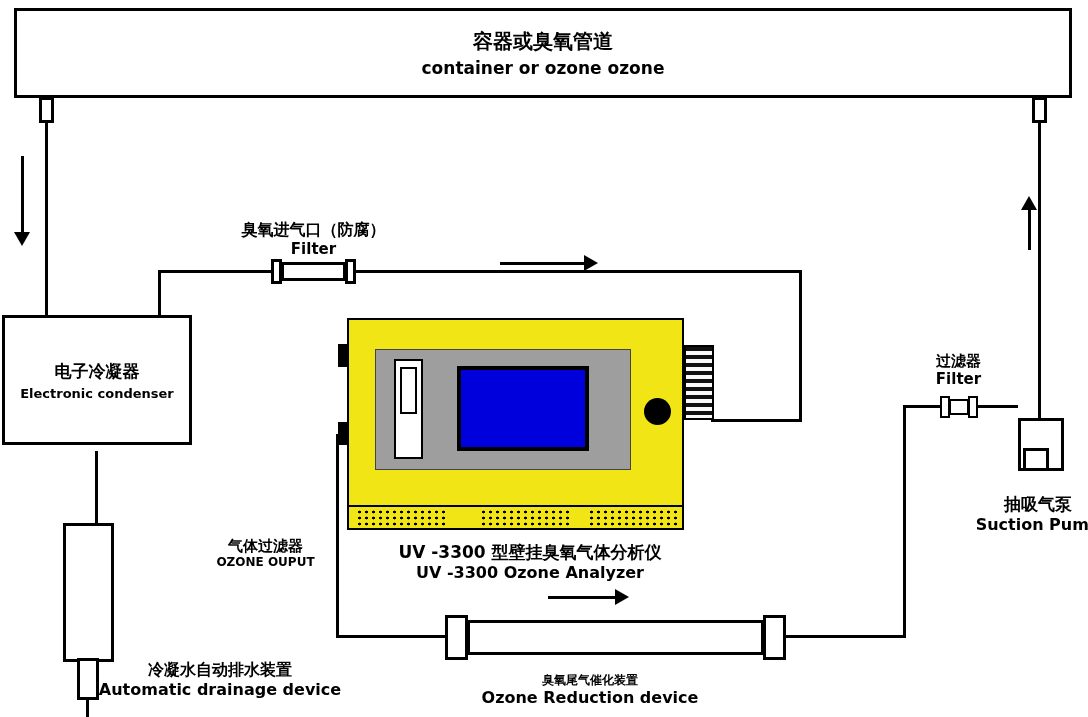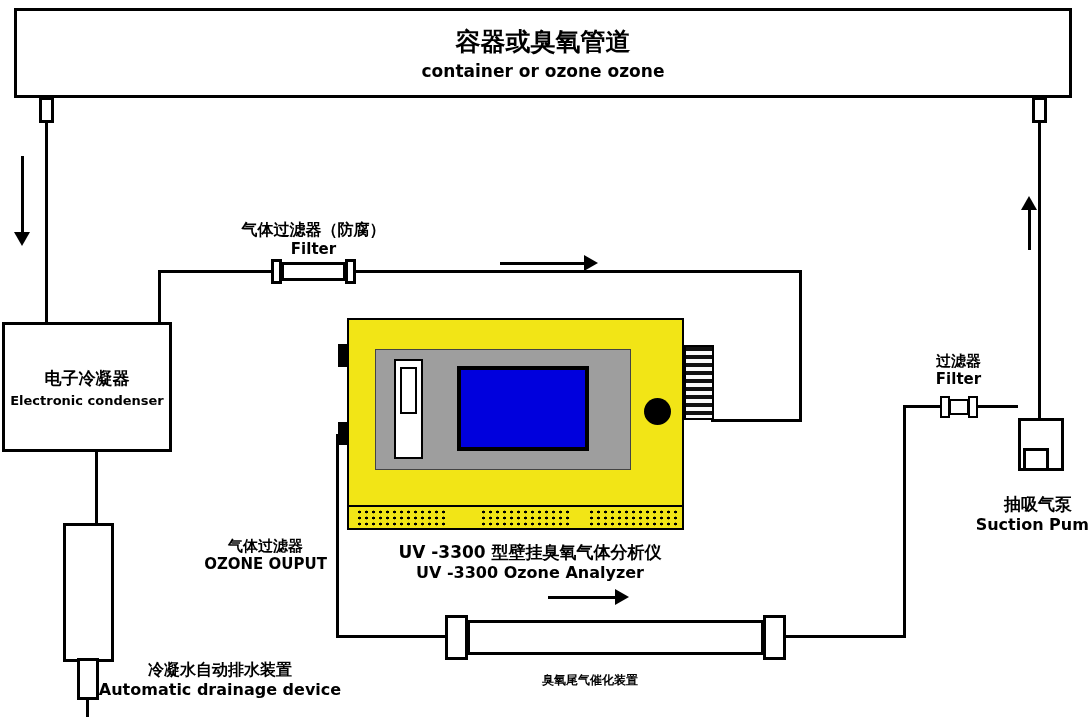--- a/index.html
+++ b/index.html
@@ -61,27 +61,27 @@
   <div class="hline" style="left:500px;top:262px;width:85px"></div>
   <div class="tri tri-right" style="left:584px;top:255px"></div>
 
   <div class="hline" style="left:548px;top:596px;width:68px"></div>
   <div class="tri tri-right" style="left:615px;top:589px"></div>
 
   <div class="vline" style="left:1028px;top:210px;height:40px"></div>
   <div class="tri tri-up" style="left:1021px;top:196px"></div>
 
   <div class="box flexcol" style="left:14px;top:8px;width:1058px;height:90px">
-    <div class="zh" style="font-size:25px">容器或臭氧管道</div>
+    <div class="zh" style="font-size:20px">容器或臭氧管道</div>
     <div class="en" style="font-size:17px">container or ozone ozone</div>
   </div>
   <div class="fitting" style="left:39px;top:97px;width:15px;height:26px"></div>
   <div class="fitting" style="left:1032px;top:97px;width:15px;height:26px"></div>
 
-  <div class="box flexcol" style="left:2px;top:322px;width:170px;height:130px">
+  <div class="box flexcol" style="left:2px;top:315px;width:190px;height:130px">
     <div class="zh" style="font-size:17px">电子冷凝器</div>
     <div class="en" style="font-size:13px">Electronic condenser</div>
   </div>
 
   <div class="fitting" style="left:271px;top:259px;width:11px;height:25px"></div>
   <div class="fitting" style="left:281px;top:262px;width:65px;height:19px"></div>
   <div class="fitting" style="left:345px;top:259px;width:11px;height:25px"></div>
 
   <div class="analyzer-body" style="left:347px;top:318px;width:337px;height:189px"></div>
   <div class="analyzer-vent" style="left:347px;top:505px;width:337px;height:25px"></div>
@@ -105,42 +105,43 @@
   <div class="fitting2" style="left:949px;top:399px;width:20px;height:16px"></div>
   <div class="fitting2" style="left:968px;top:396px;width:10px;height:22px"></div>
 
   <div class="box" style="left:1018px;top:418px;width:46px;height:53px"></div>
   <div class="fitting" style="left:1023px;top:448px;width:26px;height:23px"></div>
 
   <div class="box" style="left:63px;top:523px;width:51px;height:139px"></div>
   <div class="fitting" style="left:77px;top:658px;width:22px;height:42px"></div>
 
   <div class="label" style="left:226px;top:220px;width:175px">
-    <div class="zh" style="font-size:16px">气体过滤器（防腐）</div>
+    <div class="zh" style="font-size:16px">臭氧进气口（防腐）</div>
     <div class="en" style="font-size:15px">Filter</div>
   </div>
 
 
   <div class="label" style="left:198px;top:537px;width:135px">
     <div class="zh" style="font-size:15px">气体过滤器</div>
-    <div class="en" style="font-size:15px">OZONE OUPUT</div>
+    <div class="en" style="font-size:12px">OZONE OUPUT</div>
   </div>
 
   <div class="label" style="left:355px;top:542px;width:350px">
     <div class="zh" style="font-size:17px">UV -3300 型壁挂臭氧气体分析仪</div>
     <div class="en" style="font-size:16px">UV -3300 Ozone Analyzer</div>
   </div>
 
   <div class="label" style="left:95px;top:660px;width:250px">
     <div class="zh" style="font-size:16px">冷凝水自动排水装置</div>
     <div class="en" style="font-size:16px">Automatic drainage device</div>
   </div>
 
   <div class="label" style="left:430px;top:673px;width:320px">
     <div class="zh" style="font-size:12px">臭氧尾气催化装置</div>
+    <div class="en" style="font-size:16px">Ozone Reduction device</div>
   </div>
 
   <div class="label" style="left:916px;top:352px;width:85px">
     <div class="zh" style="font-size:15px">过滤器</div>
     <div class="en" style="font-size:15px">Filter</div>
   </div>
 
   <div class="label" style="left:972px;top:494px;width:132px">
     <div class="zh" style="font-size:17px">抽吸气泵</div>
     <div class="en" style="font-size:16px">Suction Pump</div>

